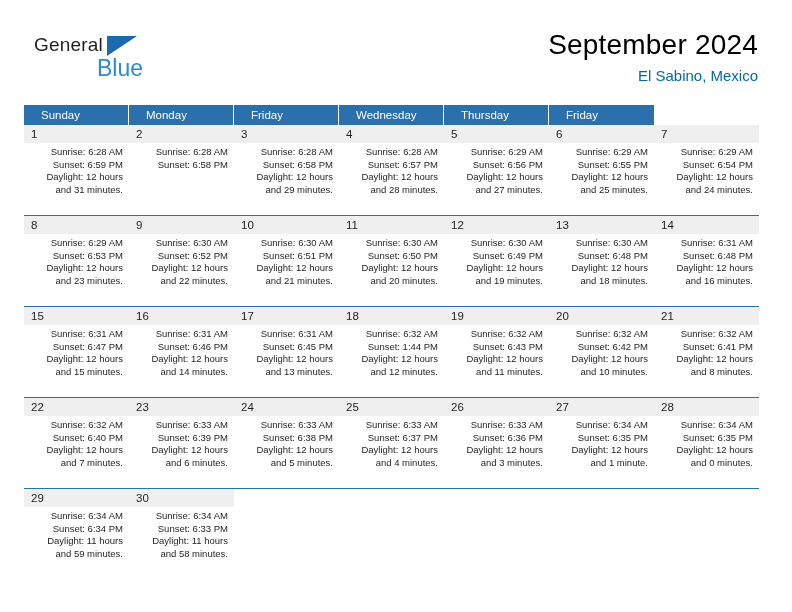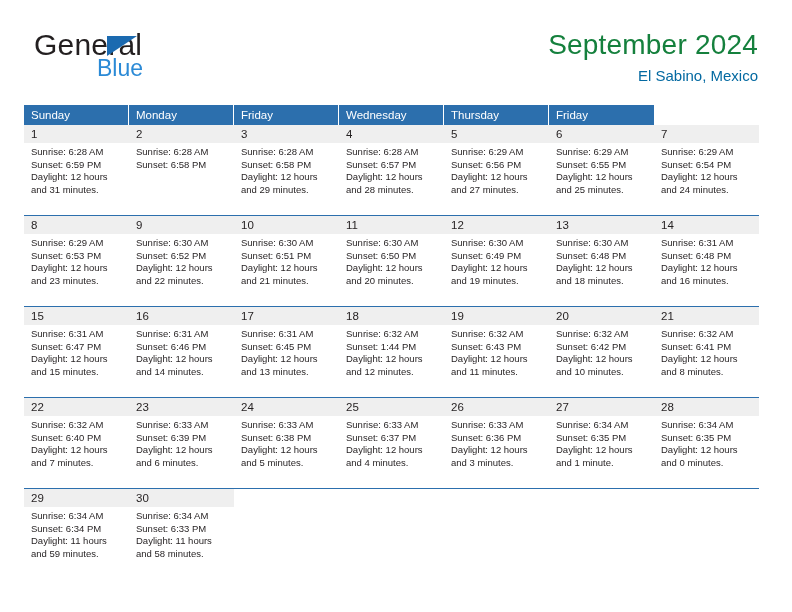--- a/index.html
+++ b/index.html
@@ -33,21 +33,21 @@
     position: absolute;
     left: 0;
     top: 4px;
     width: 180px;
     height: 56px;
   }
   .brand-general {
     position: absolute;
     left: 0;
     top: 0;
-    font-size: 30px;
+    font-size: 19px;
     letter-spacing: 0.2px;
     color: #231f20;
     line-height: 26px;
     font-family: "Liberation Sans", sans-serif;
   }
   .brand-tri {
     position: absolute;
     left: 73px;
     top: 4px;
     width: 0;
@@ -66,21 +66,21 @@
 
   .title-block {
     position: absolute;
     right: 0;
     top: 0;
     text-align: right;
   }
   .cal-title {
     font-size: 28px;
     font-weight: normal;
-    color: #15803d;
+    color: #000000;
     line-height: 34px;
     letter-spacing: 0.2px;
   }
   .cal-subtitle {
     font-size: 15px;
     font-weight: normal;
     color: #0369a1;
     line-height: 22px;
     margin-top: 3px;
   }
@@ -97,21 +97,21 @@
     width: 100%;
   }
   .weekday-cell {
     width: 105px;
     box-sizing: border-box;
     background: #2c6fad;
     color: #ffffff;
     font-size: 11.5px;
     line-height: 20px;
     height: 20px;
-    padding-left: 7px;
+    padding-left: 17px;
     border-right: 1px solid #ffffff;
   }
   .weekday-cell:last-child { border-right: none; }
 
   .week-row {
     display: flex;
     width: 100%;
     border-top: 1px solid #2c6fad;
   }
   .week-row.first { border-top: none; }
@@ -133,20 +133,21 @@
     box-sizing: border-box;
   }
   .day-cell.empty .daynum {
     background: #ffffff;
   }
   .day-info {
     padding: 3px 6px 0 7px;
     font-size: 9.5px;
     line-height: 12.6px;
     color: #231f20;
+    text-align: right;
   }
   .day-info div { white-space: nowrap; }
   .day-info .wrap { white-space: normal; }
 </style>
 </head>
 <body>
 
 <div class="page">
 
   <div class="top-bar">

